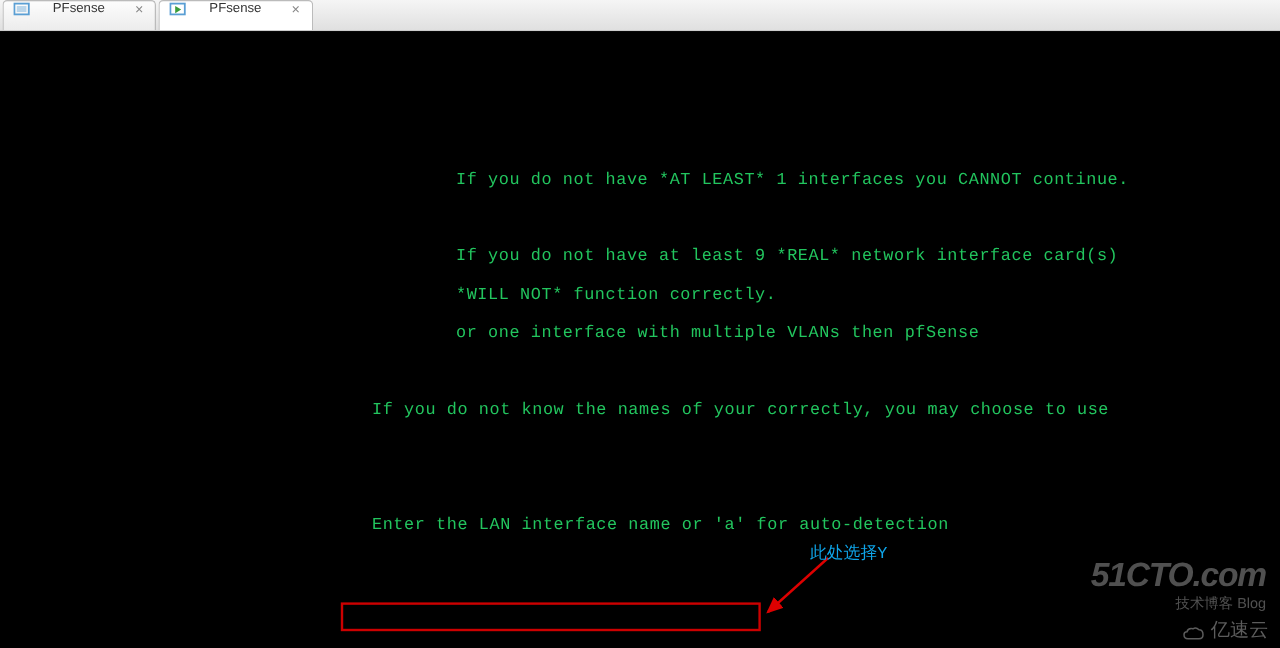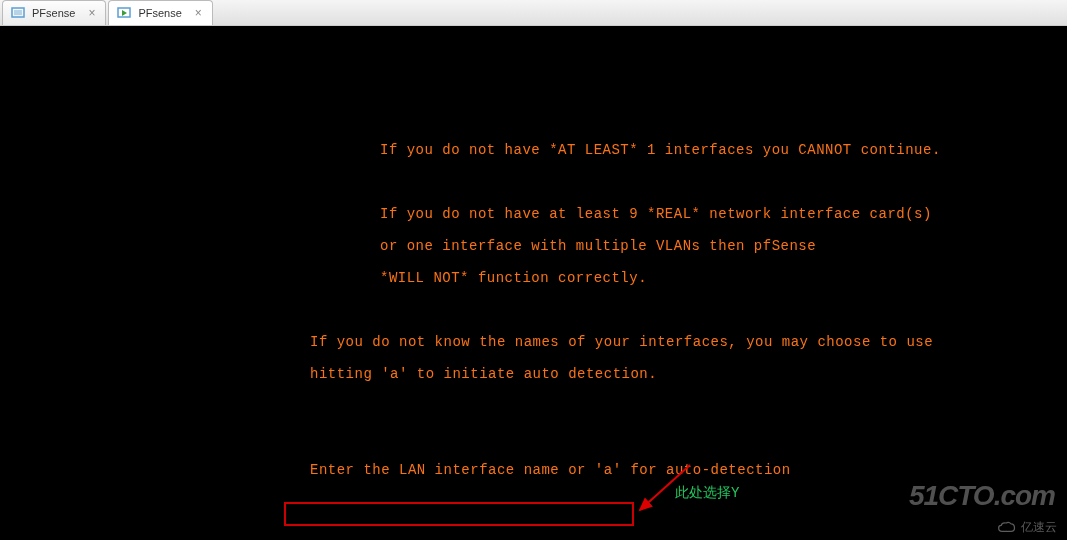--- a/index.html
+++ b/index.html
@@ -18,33 +18,33 @@
     .tab-bar {
       height: 26px;
       background: linear-gradient(to bottom, #f5f5f5, #e0e0e0);
       border-bottom: 1px solid #ccc;
       display: flex;
       align-items: stretch;
       padding-left: 2px;
     }
     .tab {
       display: flex;
-      align-items: center;
+      align-items: flex-start;
       padding: 0 8px;
       font-family: Tahoma, Arial, sans-serif;
       font-size: 11px;
       color: #333;
       background: linear-gradient(to bottom, #fdfdfd, #ececec);
       border: 1px solid #bbb;
       border-bottom: none;
       border-top-left-radius: 4px;
       border-top-right-radius: 4px;
       margin-right: 2px;
       cursor: pointer;
-      gap: 7px;
+      gap: 19px;
     }
     .tab.active {
       background: #fff;
     }
     .tab-icon {
       width: 14px;
       height: 14px;
       display: inline-flex;
       align-items: center;
       justify-content: center;
@@ -56,21 +56,21 @@
       cursor: pointer;
       padding: 0 2px;
     }
     .terminal-area {
       position: absolute;
       top: 26px;
       left: 0;
       right: 0;
       bottom: 0;
       background: #000;
-      color: #f97316;
+      color: #22c55e;
       font-family: "Courier New", monospace;
       font-size: 14px;
       line-height: 16px;
       letter-spacing: 0.5px;
       white-space: pre;
       padding-top: 100px;
     }
     .line {
       padding-left: 310px;
     }
@@ -93,25 +93,24 @@
       left: 635px;
       top: 460px;
       width: 60px;
       height: 60px;
       pointer-events: none;
     }
     .red-note {
       position: absolute;
       left: 675px;
       top: 452px;
-      color: #22c55e;
+      color: #0ea5e9;
       font-family: Liberation Mono, monospace;
       font-size: 14px;
       pointer-events: none;
-      margin-top: 32px;
     }
     .watermark-51cto {
       position: absolute;
       right: 12px;
       bottom: 28px;
       color: #a0a0a0;
       font-family: "Arial Black", Arial, sans-serif;
       opacity: 0.5;
       text-align: right;
       pointer-events: none;
@@ -124,24 +123,24 @@
     }
     .watermark-51cto .sub {
       font-size: 12px;
     }
     .watermark-yisu {
       position: absolute;
       right: 10px;
       bottom: 4px;
       color: #999;
       font-family: Arial, sans-serif;
-      font-size: 12px;
+      font-size: 16px;
       opacity: 0.6;
       display: flex;
-      align-items: center;
+      align-items: flex-end;
       gap: 4px;
       pointer-events: none;
     }
     .cloud-icon {
       width: 20px;
       height: 14px;
     }
   </style>
 </head>
 <body>
@@ -166,25 +165,24 @@
     </span>
     <span>PFsense</span>
     <span class="close-x">×</span>
   </div>
 </div>
 
 <div class="terminal-area">
 <div class="line-indent">If you do not have *AT LEAST* 1 interfaces you CANNOT continue.</div>
 <div class="line-indent"> </div>
 <div class="line-indent">If you do not have at least 9 *REAL* network interface card(s)</div>
+<div class="line-indent">*WILL NOT* function correctly.</div>
 <div class="line-indent">or one interface with multiple VLANs then pfSense</div>
-<div class="line-indent">*WILL NOT* function correctly.</div>
 <div class="line"> </div>
-<div class="line">If you do not know the names of your interfaces, you may choose to use</div>
-<div class="line">hitting 'a' to initiate auto detection.</div>
+<div class="line">If you do not know the names of your correctly, you may choose to use</div>
 <div class="line"> </div>
 <div class="line"> </div>
 <div class="line">Enter the LAN interface name or 'a' for auto-detection</div>
 
 
 
 
 
 
 
@@ -203,20 +201,21 @@
       <polygon points="0,0 7,3 0,6" fill="#d00"></polygon>
     </marker>
   </defs>
   <line x1="55" y1="5" x2="5" y2="50" stroke="#d00" stroke-width="2" marker-end="url(#ah)"></line>
 </svg>
 
 <div class="red-note">此处选择Y</div>
 
 <div class="watermark-51cto">
   <div class="main">51CTO.com</div>
+  <div class="sub">技术博客      Blog</div>
 </div>
 
 <div class="watermark-yisu">
   <svg class="cloud-icon" viewBox="0 0 24 16">
     <path d="M6 12 Q2 12 2 8 Q2 5 5 5 Q6 1 11 2 Q14 0 17 3 Q21 3 21 8 Q21 12 17 12 Z" fill="none" stroke="#999" stroke-width="1.5"></path>
   </svg>
   <span>亿速云</span>
 </div>
 
 </body></html>

